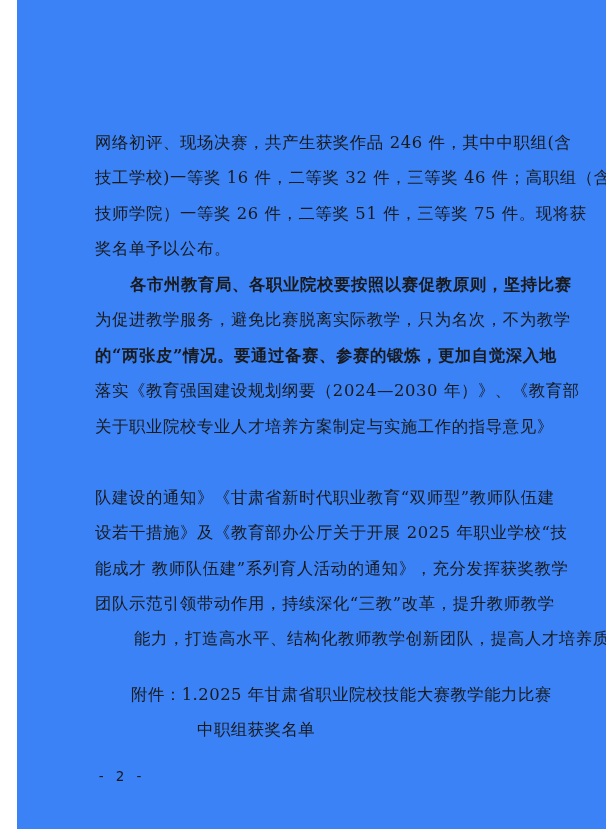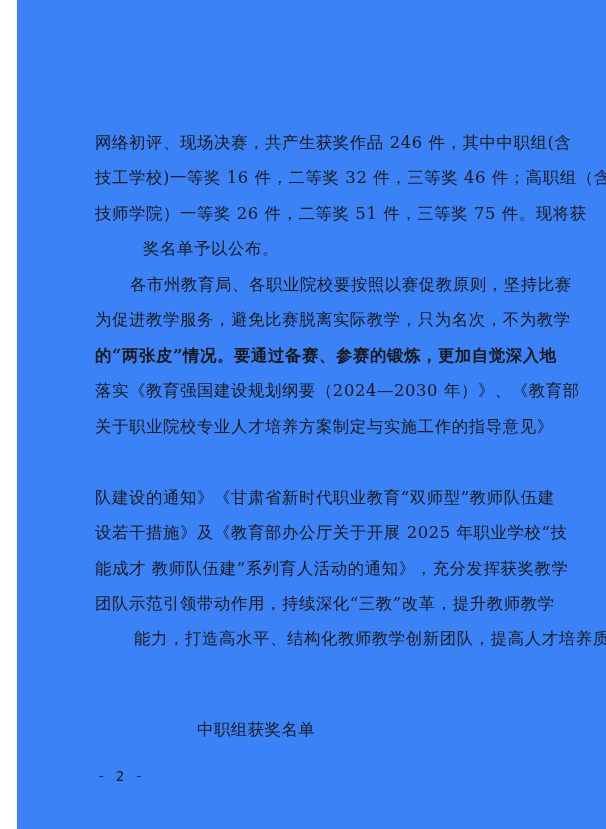--- a/index.html
+++ b/index.html
@@ -31,20 +31,21 @@
       letter-spacing: 0.6px;
       text-align: justify;
       text-align-last: justify;
     }
     .line.last {
       text-align-last: left;
     }
     .line.indent {
       left: 113px;
       width: 417px;
+      font-weight: bold;
     }
     .attach1 {
       position: absolute;
       left: 114px;
       top: 685px;
       font-size: 16.4px;
       line-height: 20px;
       white-space: nowrap;
       letter-spacing: 0.5px;
     }
@@ -68,30 +69,31 @@
     }
   </style>
 </head>
 <body>
 
 <div class="page">
 
   <div class="line" style="top:133px;">网络初评、现场决赛，共产生获奖作品 246 件，其中中职组(含</div>
   <div class="line" style="top:168px;">技工学校)一等奖 16 件，二等奖 32 件，三等奖 46 件；高职组（含</div>
   <div class="line" style="top:204px;">技师学院）一等奖 26 件，二等奖 51 件，三等奖 75 件。现将获</div>
-  <div class="line last" style="top:239px;margin-left:48px;">奖名单予以公布。</div>
+  <div class="line last" style="top:239px;">奖名单予以公布。</div>
 
   <div class="line indent" style="top:275px;">各市州教育局、各职业院校要按照以赛促教原则，坚持比赛</div>
   <div class="line" style="top:310px;">为促进教学服务，避免比赛脱离实际教学，只为名次，不为教学</div>
   <div class="line" style="top:346px;font-weight:bold;">的“两张皮”情况。要通过备赛、参赛的锻炼，更加自觉深入地</div>
   <div class="line" style="top:381px;">落实《教育强国建设规划纲要（2024—2030 年）》、《教育部</div>
   <div class="line" style="top:417px;">关于职业院校专业人才培养方案制定与实施工作的指导意见》</div>
   <div class="line" style="top:488px;">队建设的通知》《甘肃省新时代职业教育“双师型”教师队伍建</div>
   <div class="line" style="top:523px;">设若干措施》及《教育部办公厅关于开展 2025 年职业学校“技</div>
   <div class="line" style="top:559px;">能成才 教师队伍建”系列育人活动的通知》，充分发挥获奖教学</div>
   <div class="line" style="top:594px;">团队示范引领带动作用，持续深化“三教”改革，提升教师教学</div>
 
   <div class="line" style="top:629px;margin-left:39px;">能力，打造高水平、结构化教师教学创新团队，提高人才培养质</div>
 
+  <div class="attach1">附件：1.2025 年甘肃省职业院校技能大赛教学能力比赛</div>
   <div class="attach2">中职组获奖名单</div>
 
   <div class="page-num">- 2 -</div>
 </div>
 
 </body></html>

